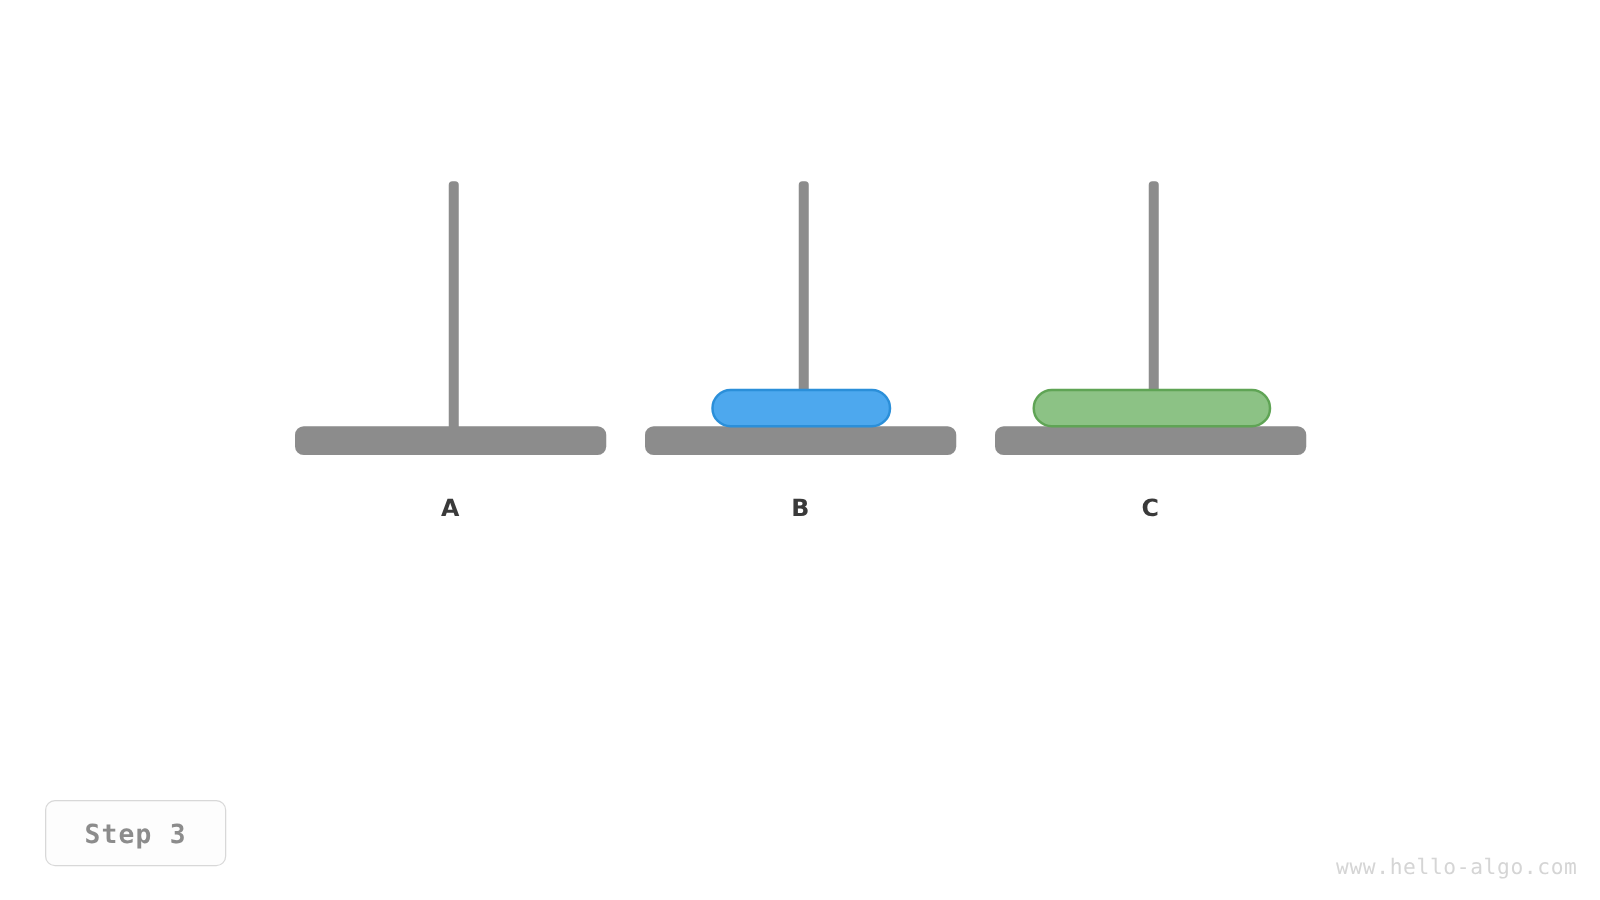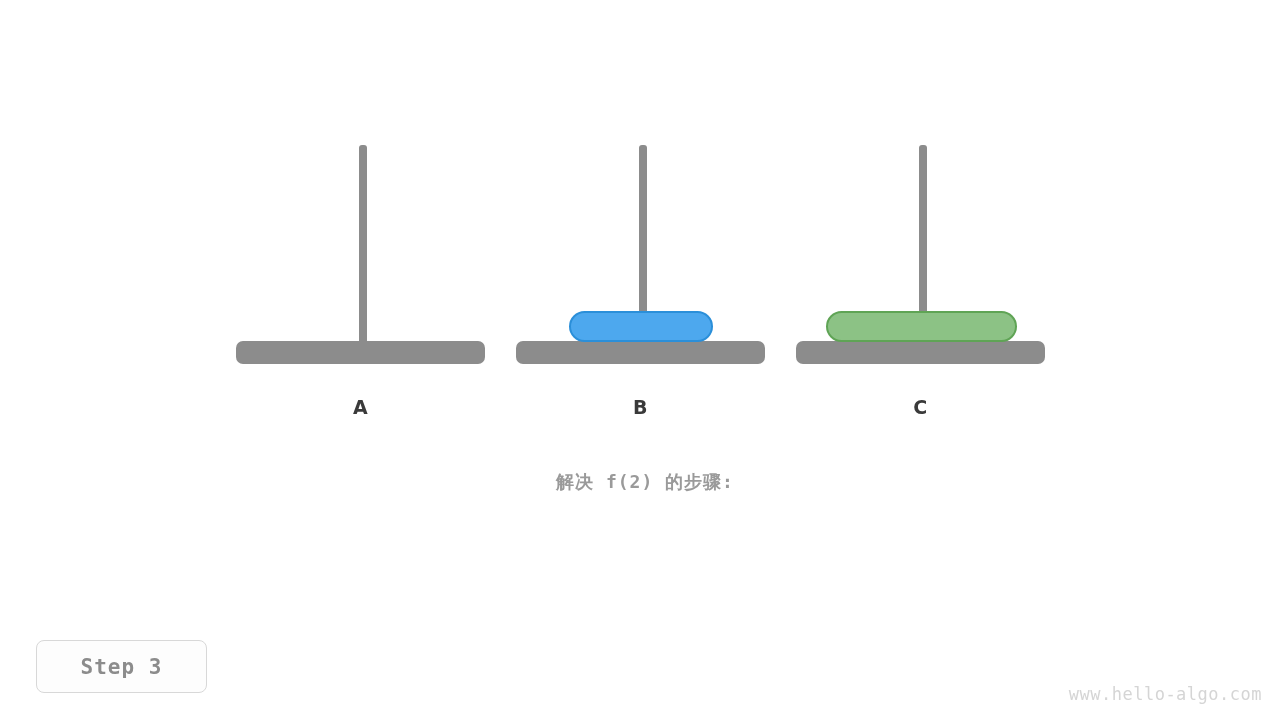--- a/index.html
+++ b/index.html
@@ -129,21 +129,21 @@
   .step-item .idx { color: #2e2e2e; }
   .step-item .disk-word-small { color: #1a88e0; }
   .step-item .disk-word-large { color: #4e9c45; }
   .step-item .peg { font-weight: bold; color: #1c1c1c; }
 
   
   #step-badge {
     position: absolute;
     left: 36px;
     top: 640px;
-    width: 171px;
+    width: 145px;
     height: 53px;
     border: 1px solid #d8d8d8;
     border-radius: 8px;
     background: #fdfdfd;
     display: flex;
     align-items: center;
     justify-content: center;
     font-family: "DejaVu Sans Mono", "Liberation Mono", monospace;
     font-size: 21px;
     font-weight: bold;
@@ -184,19 +184,18 @@
   <div class="tower tower-c">
     <div class="pole"></div>
     <div class="base"></div>
     <div class="disk disk-large"></div>
     <div class="tower-label">C</div>
   </div>
 
 </div>
 
 <div id="steps-block">
-  <div class="steps-title">解决 f(2) 的步骤:</div>
 
 </div>
 
 <div id="step-badge">Step 3</div>
 
 <div id="watermark">www.hello-algo.com</div>
 
 </body></html>

